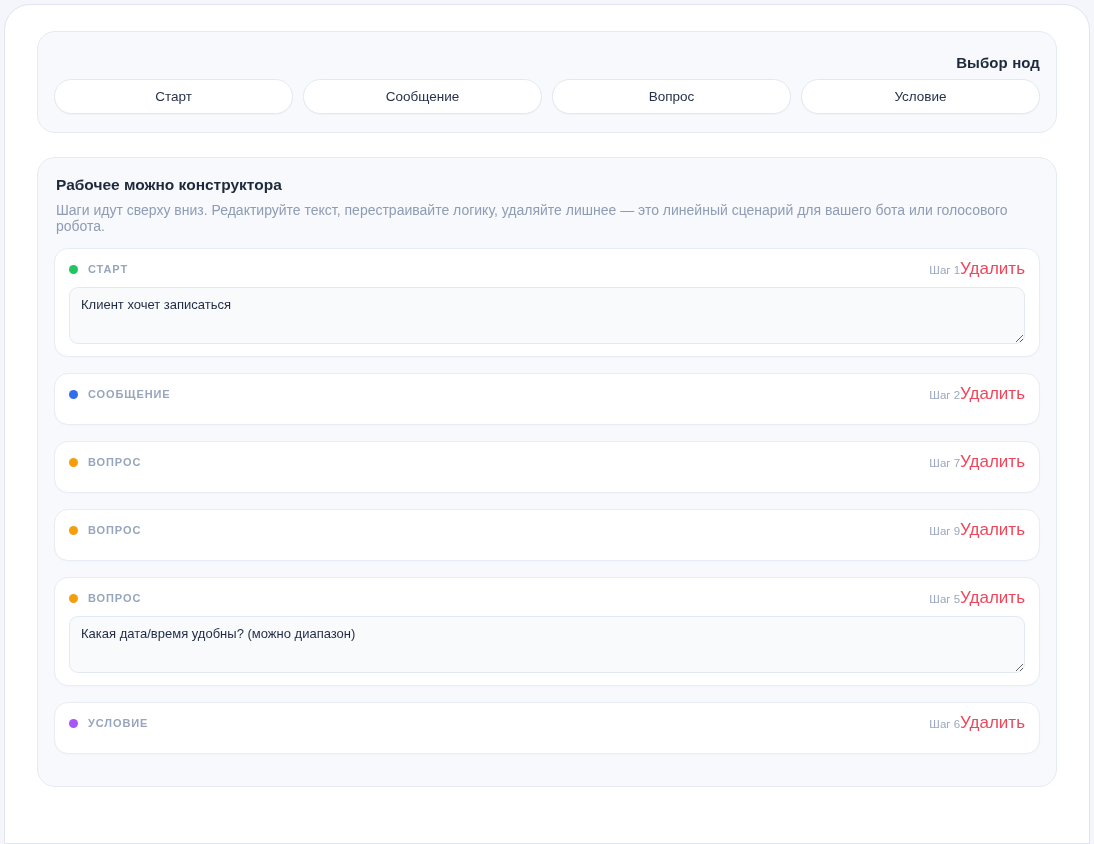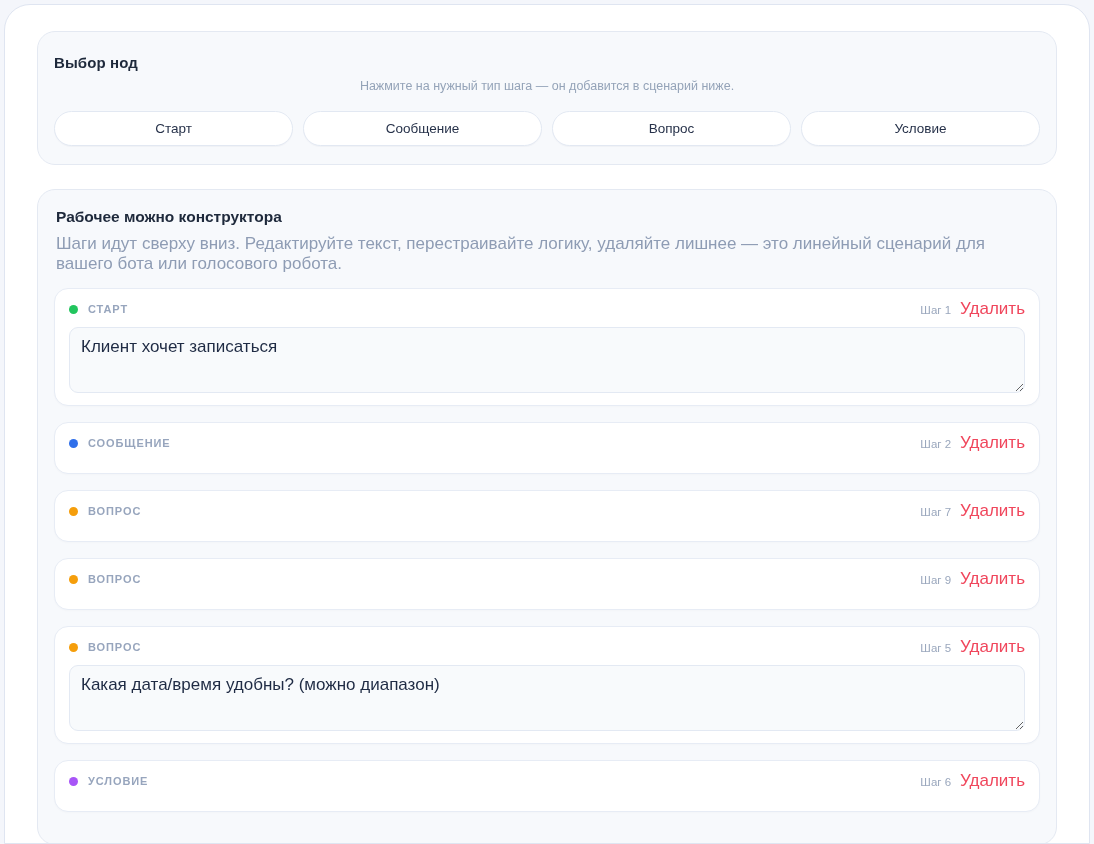--- a/index.html
+++ b/index.html
@@ -35,21 +35,21 @@
 
   
   .node-panel {
     background: #f7f9fc;
     border: 1px solid #e4e9f2;
     border-radius: 18px;
     padding: 18px 16px 18px;
     margin-bottom: 24px;
   }
   .panel-title {
-    text-align: left;
+    text-align: right;
     font-size: 15px;
     font-weight: bold;
     color: #1e293b;
     margin: 4px 0 8px;
     letter-spacing: .1px;
   }
   .panel-subtitle {
     text-align: center;
     font-size: 12.5px;
     color: #94a3b8;
@@ -82,21 +82,21 @@
     border-radius: 18px;
     padding: 18px 16px 16px;
   }
   .ws-title {
     font-size: 15.5px;
     font-weight: bold;
     color: #1e293b;
     margin: 0 0 8px 2px;
   }
   .ws-hint {
-    font-size: 17px;
+    font-size: 14px;
     color: #8e9cb4;
     margin: 0 0 14px 2px;
   }
 
   
   .step-card {
     background: #ffffff;
     border: 1px solid #e7ecf5;
     border-radius: 14px;
     padding: 10px 14px 12px;
@@ -118,61 +118,59 @@
     font-size: 11px;
     letter-spacing: .9px;
     color: #97a5bd;
     text-transform: uppercase;
     font-weight: bold;
   }
   .head-right {
     margin-left: auto;
     display: flex;
     align-items: baseline;
-    gap: 9px;
   }
   .step-num {
     font-size: 11.5px;
     color: #9aa7bd;
   }
   .delete-link {
     font-size: 17px;
     color: #f0465c;
     cursor: pointer;
     background: none;
     border: none;
     padding: 0;
     font-family: inherit;
   }
 
   .step-text {
     display: block;
     width: 100%;
-    height: 66px;
+    height: 57px;
     background: #f8fafc;
     border: 1px solid #e3e9f3;
     border-radius: 9px;
     padding: 8px 11px;
     font-family: inherit;
-    font-size: 17px;
+    font-size: 13px;
     color: #1f2b44;
     resize: vertical;
     outline: none;
     line-height: 1.35;
   }
 </style>
 </head>
 <body>
 
 <div class="page-sheet">
   <div class="scroll-area">
 
     <section class="node-panel">
       <h2 class="panel-title">Выбор нод</h2>
-      <p class="panel-subtitle">Нажмите на нужный тип шага — он добавится в сценарий ниже.</p>
       <div class="node-buttons">
         <button class="node-btn">
           <span>Старт</span>
         </button>
         <button class="node-btn">
           <span>Сообщение</span>
         </button>
         <button class="node-btn">
           <span>Вопрос</span>
         </button>

